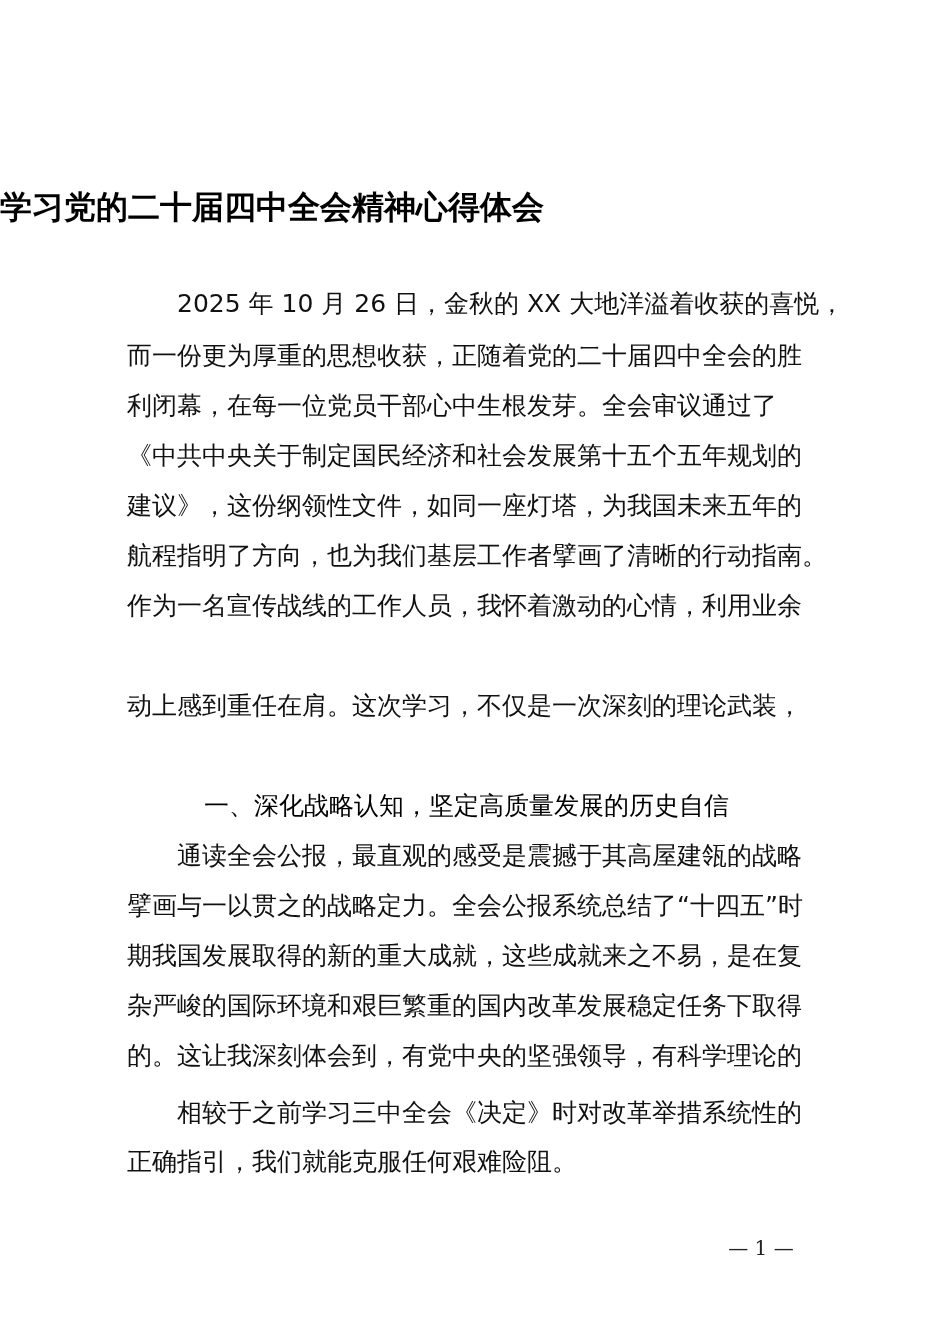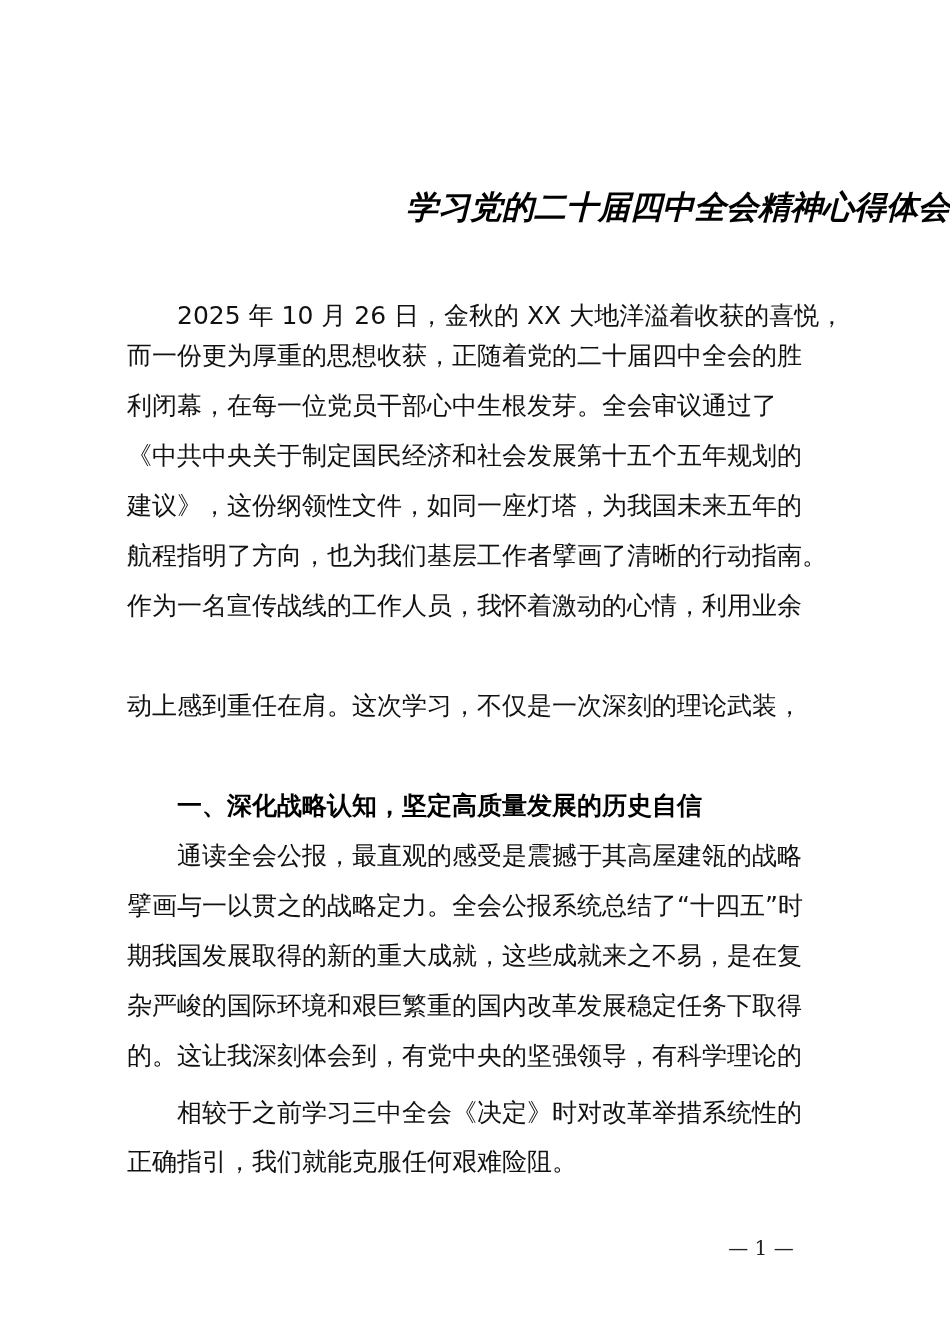--- a/index.html
+++ b/index.html
@@ -1,41 +1,41 @@
 <!DOCTYPE html>
 <html><head>
 <meta charset="utf-8">
 <style>
   html, body { margin: 0; padding: 0; background: #ffffff; }
   body { width: 950px; height: 1344px; position: relative; overflow: hidden; }
   .page { position: absolute; left: 0; top: 0; width: 950px; height: 1344px; background: #ffffff; }
   .title {
-    position: absolute; left: 0; top: 183px; width: 950px; text-align: right;
+    position: absolute; left: 0; top: 183px; width: 950px; text-align: left;
     font-family: "DejaVu Sans", sans-serif; font-weight: bold; font-size: 32px;
-    color: #000; letter-spacing: 0px; line-height: 48px; font-style: italic;
+    color: #000; letter-spacing: 0px; line-height: 48px;
   }
   .line {
     position: absolute; left: 127px; width: 720px; white-space: nowrap;
     font-family: "DejaVu Sans", sans-serif; font-size: 25px; color: #111;
     line-height: 34px; height: 34px;
   }
   .indent { left: 177px; }
-  .heading { font-weight: bold; color: #000; }
+  .heading { font-weight: normal; color: #000; margin-left: 27px; }
   .page-number {
     position: absolute; left: 716px; top: 1236px; width: 90px; text-align: center;
     font-family: "DejaVu Serif", serif; font-size: 20px; color: #222; white-space: nowrap;
   }
 </style>
 </head>
 <body>
 
 <div class="page">
   <div class="title">学习党的二十届四中全会精神心得体会</div>
 
-  <div class="line indent" style="top:299px">2025 年 10 月 26 日，金秋的 XX 大地洋溢着收获的喜悦，</div>
+  <div class="line indent" style="top:287px">2025 年 10 月 26 日，金秋的 XX 大地洋溢着收获的喜悦，</div>
   <div class="line" style="top:339px">而一份更为厚重的思想收获，正随着党的二十届四中全会的胜</div>
   <div class="line" style="top:389px">利闭幕，在每一位党员干部心中生根发芽。全会审议通过了</div>
   <div class="line" style="top:439px">《中共中央关于制定国民经济和社会发展第十五个五年规划的</div>
   <div class="line" style="top:489px">建议》，这份纲领性文件，如同一座灯塔，为我国未来五年的</div>
   <div class="line" style="top:539px">航程指明了方向，也为我们基层工作者擘画了清晰的行动指南。</div>
   <div class="line" style="top:589px">作为一名宣传战线的工作人员，我怀着激动的心情，利用业余</div>
   <div class="line" style="top:689px">动上感到重任在肩。这次学习，不仅是一次深刻的理论武装，</div>
 
   <div class="line indent heading" style="top:789px">一、深化战略认知，坚定高质量发展的历史自信</div>
 

